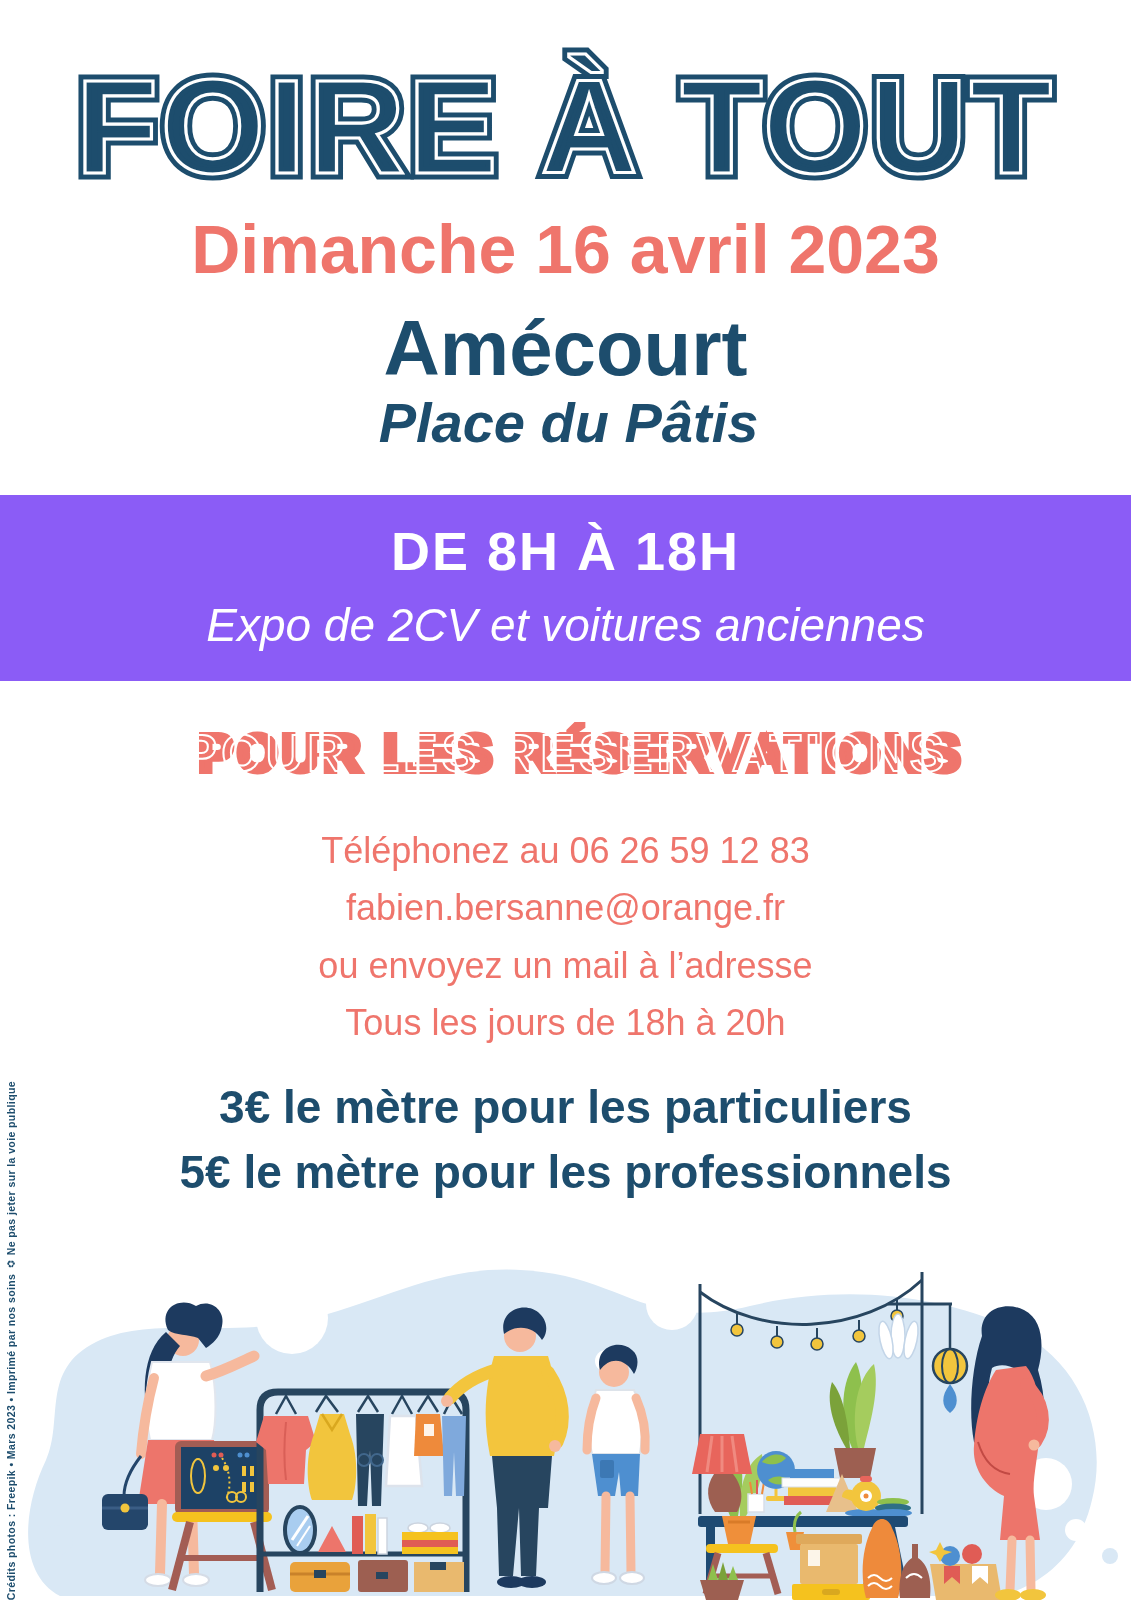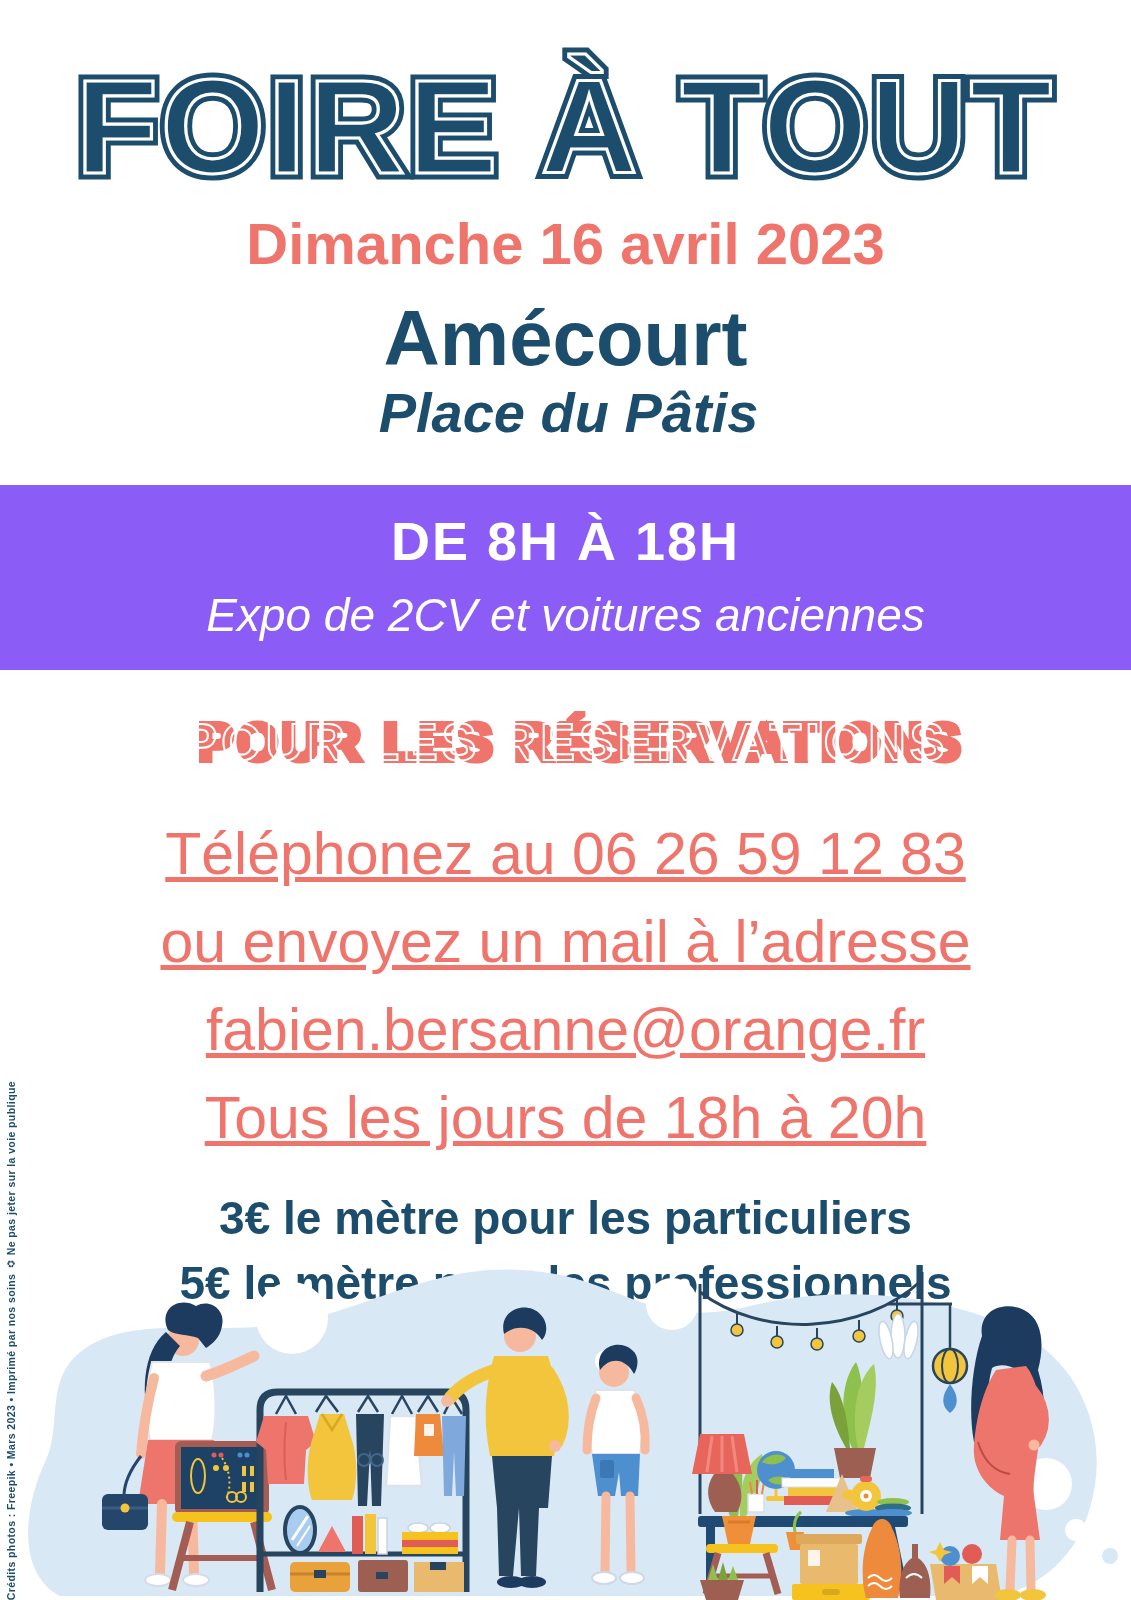--- a/index.html
+++ b/index.html
@@ -23,21 +23,21 @@
   }
   .title{
     margin:40px 20px 0;
     font-size:134px;font-weight:bold;letter-spacing:3px;line-height:1.06;
     color:#1d4d6d;
     -webkit-text-stroke:13px #1d4d6d;
   }
   .title.inline-fx::after{-webkit-text-stroke:3.2px #ffffff;}
   .date{
     margin:16px 10px 0;
-    font-size:58px;font-weight:bold;letter-spacing:0;
+    font-size:68px;font-weight:bold;letter-spacing:0;
     color:#ef756c;line-height:1.05;
   }
   .city{
     margin:24px 0 0;
     font-size:78px;font-weight:bold;line-height:1.0;
     color:#1d4d6d;
   }
   .venue{
     margin:8px 0 0;
     font-size:56px;font-weight:bold;font-style:italic;line-height:1.0;
@@ -52,21 +52,21 @@
   .band-hours{font-size:54px;font-weight:bold;letter-spacing:2px;line-height:1.2;}
   .band-line{font-size:46px;font-style:italic;line-height:1.25;margin-top:13px;}
   .resa{margin-top:26px;color:#ef756c;}
   .resa-title{
     font-size:52px;font-weight:bold;letter-spacing:4px;line-height:1.15;
     color:#ef756c;
     padding-left:32px;
     -webkit-text-stroke:6px #ef756c;
   }
   .resa-title.inline-fx::after{-webkit-text-stroke:2px #ffffff;}
-  .resa-line{font-size:59px;line-height:1.32;margin-top:10px;text-decoration:underline;}
+  .resa-line{font-size:36px;line-height:1.32;margin-top:10px;}
   .pricing{margin-top:28px;color:#1d4d6d;font-weight:bold;font-size:46px;line-height:1.42;text-align:center;}
   .illustration{
     position:absolute;left:0;bottom:16px;
     width:1131px;height:356px;display:block;
   }
   .credits{
     position:absolute;left:5px;bottom:16px;
     writing-mode:vertical-rl;
     transform:rotate(180deg);
     font-size:10.5px;font-weight:bold;letter-spacing:0.4px;
@@ -87,22 +87,22 @@
   <div class="venue">Place du Pâtis</div>
 
   <section class="band">
     <div class="band-hours">DE 8H À 18H</div>
     <div class="band-line">Expo de 2CV et voitures anciennes</div>
   </section>
 
   <section class="resa">
     <h2 class="resa-title inline-fx" data-text="POUR LES RÉSERVATIONS">POUR LES RÉSERVATIONS</h2>
     <div class="resa-line">Téléphonez au 06 26 59 12 83</div>
+    <div class="resa-line">fabien.bersanne@orange.fr</div>
     <div class="resa-line">ou envoyez un mail à l’adresse</div>
-    <div class="resa-line">fabien.bersanne@orange.fr</div>
     <div class="resa-line">Tous les jours de 18h à 20h</div>
   </section>
 
   <section class="pricing">
     <div>3€ le mètre pour les particuliers</div>
     <div>5€ le mètre pour les professionnels</div>
   </section>
 
   <div class="credits">
     <span>Crédits photos : Freepik • Mars 2023 • Imprimé par nos soins</span><span class="sep">♻</span><span>Ne pas jeter sur la voie publique</span>

